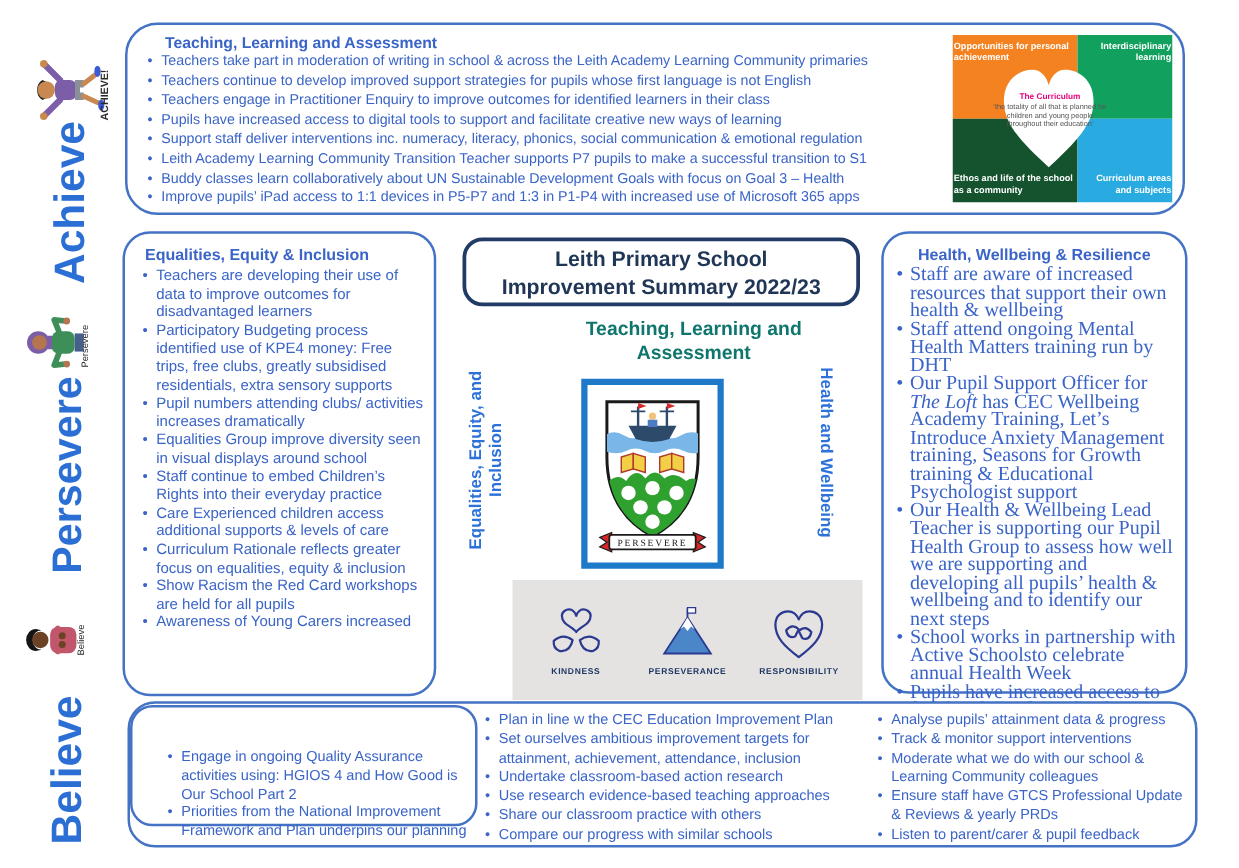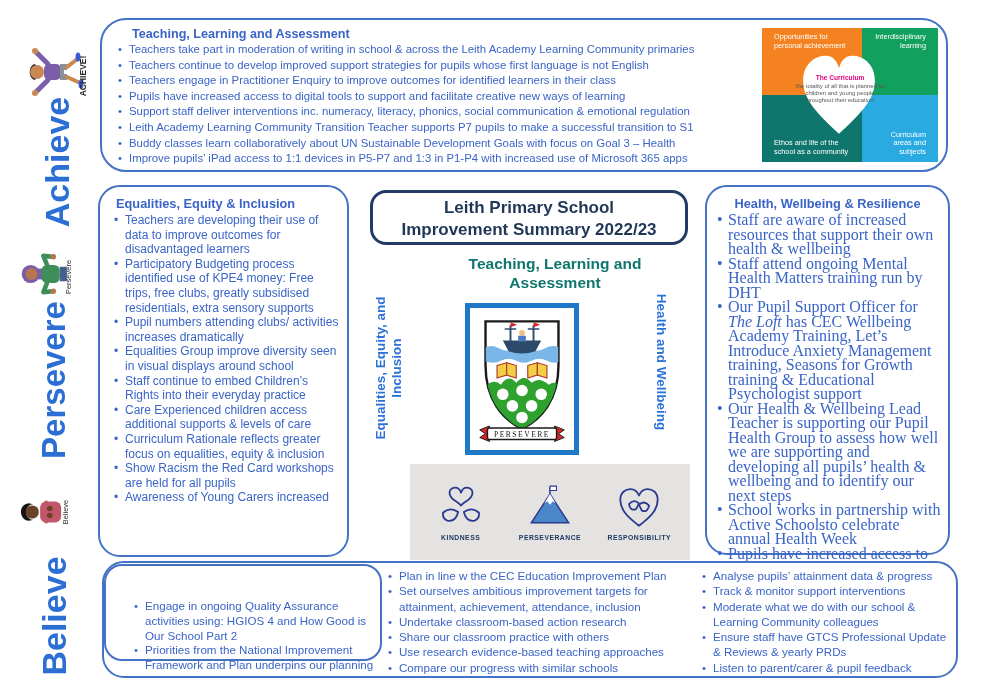--- a/index.html
+++ b/index.html
@@ -18,21 +18,21 @@
   .c-light{color:#ef4444;}
 
   
   #top-box{left:100px;top:18px;width:848px;height:154px;border-radius:26px;}
   #top-heading{margin:7px 0 1px 30px;font-size:12.6px;font-weight:bold;}
   #top-list{margin-left:14px;font-size:11.4px;line-height:15.6px;width:650px;}
   #top-list li{white-space:nowrap;}
 
   
   #curriculum{position:absolute;left:762px;top:28px;width:176px;height:134px;overflow:hidden;}
-  .quad{position:absolute;box-sizing:border-box;color:#fff;font-weight:normal;font-size:7.3px;line-height:8.8px;padding:5px 12px;display:flex;}
+  .quad{position:absolute;box-sizing:border-box;color:#fff;font-weight:bold;font-size:7.3px;line-height:8.8px;padding:5px 1px;display:flex;}
   .q0{left:0;top:0;width:57%;height:50%;}
   .q1{left:57%;top:0;width:43%;height:50%;justify-content:flex-end;text-align:right;}
   .q2{left:0;top:50%;width:57%;height:50%;align-items:flex-end;}
   .q3{left:57%;top:50%;width:43%;height:50%;align-items:flex-end;justify-content:flex-end;text-align:right;}
   #heart-svg{position:absolute;left:38px;top:20px;width:78px;height:92px;}
   #heart-text{position:absolute;left:32px;top:46px;width:92px;text-align:center;}
   #heart-title{font-size:6.6px;font-weight:bold;color:#e5007d;margin-bottom:2px;}
   #heart-quote{font-size:5.9px;line-height:7.2px;color:#555;}
 
   
@@ -156,21 +156,21 @@
       </ul>
   </div>
 
   <div id="curriculum">
     <div class="quad q0" style="background: rgb(245, 130, 32);">
       <span>Opportunities for personal achievement</span>
       </div>
     <div class="quad q1" style="background: rgb(18, 160, 95);">
       <span>Interdisciplinary learning</span>
       </div>
-    <div class="quad q2" style="background: #0f766e;">
+    <div class="quad q2" style="background: #14532d;">
       <span>Ethos and life of the school as a community</span>
       </div>
     <div class="quad q3" style="background: rgb(41, 171, 226);">
       <span>Curriculum areas and subjects</span>
       </div>
     <svg id="heart-svg" viewBox="0 0 100 110">
       <path d="M50,106 C22,80 4,62 4,38 C4,16 20,6 33,6 C43,6 48,14 50,22 C52,14 57,6 67,6 C80,6 96,16 96,38 C96,62 78,80 50,106 Z" fill="#ffffff"></path>
     </svg>
     <div id="heart-text">
       <div id="heart-title">The Curriculum</div>
@@ -287,22 +287,22 @@
   <div class="box" id="bottom-outer"></div>
   <div class="box" id="bottom-inner"></div>
   <ul class="blist" id="b-col1">
       <li><span>Engage in ongoing Quality Assurance activities using: </span><span class="u">HGIOS 4 and How Good is Our School Part 2</span></li>
       <li><span>Priorities from the </span><span class="u">National Improvement Framework and Plan</span><span> underpins our planning</span></li>
     </ul>
   <ul class="blist" id="b-col2">
       <li><span>Plan in line w the CEC </span><span class="u">Education Improvement Plan</span></li>
       <li><span>Set ourselves ambitious improvement targets for attainment, achievement, attendance, inclusion</span></li>
       <li><span>Undertake classroom-based action research</span></li>
+      <li><span>Use research evidence-based teaching approaches</span></li>
       <li><span>Share our classroom practice with others</span></li>
-      <li><span>Use research evidence-based teaching approaches</span></li>
       <li><span>Compare our progress with similar schools</span></li>
     </ul>
   <ul class="blist" id="b-col3">
       <li><span>Analyse pupils’ attainment data &amp; progress</span></li>
       <li><span>Track &amp; monitor support interventions</span></li>
       <li><span>Moderate what we do with our school &amp; Learning Community colleagues</span></li>
       <li><span>Ensure staff have GTCS </span><span class="u">Professional Update &amp; Reviews </span><span>&amp; yearly PRDs</span></li>
       <li><span>Listen to parent/carer &amp; pupil feedback</span></li>
     </ul>
 

